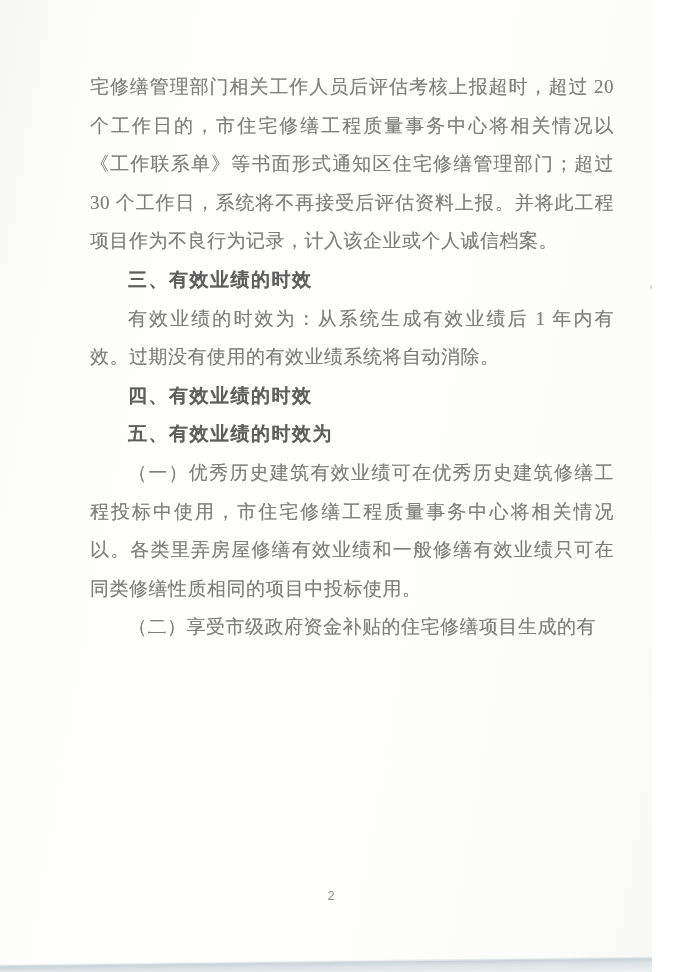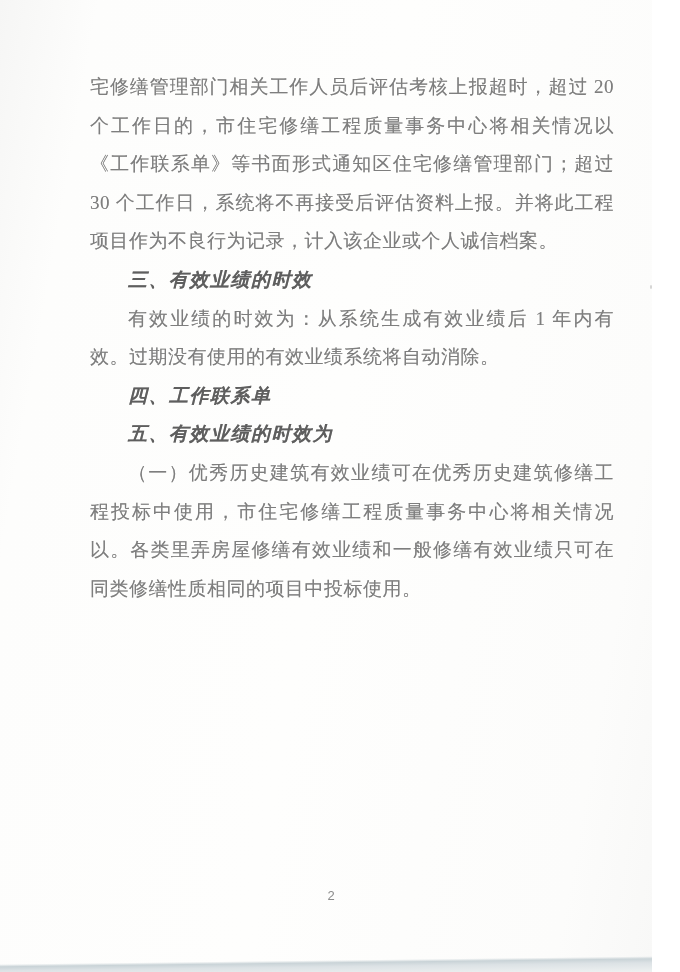--- a/index.html
+++ b/index.html
@@ -35,21 +35,20 @@
   }
   .doc-text p.continued {
     text-indent: 0;
   }
   .doc-text p.heading {
     font-family: "Liberation Sans", "DejaVu Sans", sans-serif;
     font-weight: 700;
     color: #5e5e5e;
     letter-spacing: 1.5px;
     text-shadow: 0 0 0.5px rgba(80,80,80,0.5);
-    font-style: italic;
   }
   .page-number {
     position: absolute;
     top: 888px;
     left: 0;
     width: 100%;
     text-align: center;
     font-family: "Liberation Sans", "DejaVu Sans", sans-serif;
     font-size: 13px;
     color: #8b8b8b;
@@ -116,23 +115,24 @@
 </head>
 <body>
 
 <div class="page">
 
   <main class="doc-text">
 
   <p class="continued">宅修缮管理部门相关工作人员后评估考核上报超时，超过 20 个工作日的，市住宅修缮工程质量事务中心将相关情况以《工作联系单》等书面形式通知区住宅修缮管理部门；超过 30 个工作日，系统将不再接受后评估资料上报。并将此工程项目作为不良行为记录，计入该企业或个人诚信档案。</p>
       <p class="heading">三、有效业绩的时效</p>
       <p class="body">有效业绩的时效为：从系统生成有效业绩后 1 年内有效。过期没有使用的有效业绩系统将自动消除。</p>
-      <p class="heading">四、工作联系单</p>
+      <p class="heading">四、有效业绩的时效</p>
       <p class="heading">五、有效业绩的时效为</p>
       <p class="body">（一）优秀历史建筑有效业绩可在优秀历史建筑修缮工程投标中使用，市住宅修缮工程质量事务中心将相关情况以。各类里弄房屋修缮有效业绩和一般修缮有效业绩只可在同类修缮性质相同的项目中投标使用。</p>
+      <p class="body">（二）享受市级政府资金补贴的住宅修缮项目生成的有</p>
     </main>
 
   <div class="page-number">2</div>
 
   <svg class="artifact artifact-squiggle" viewBox="0 0 14 22" xmlns="http://www.w3.org/2000/svg">
     <path d="M7,3 C5.5,8 6.5,12 5.5,18" stroke="#8a8a8a" stroke-width="1.2" fill="none" opacity="0.7"></path>
     <path d="M7,4 L11,1" stroke="#7a7a7a" stroke-width="1.6" fill="none"></path>
     <path d="M6.2,3.5 L8.5,5" stroke="#6f6f6f" stroke-width="2" fill="none"></path>
   </svg>
   <div class="artifact artifact-tick"></div>

